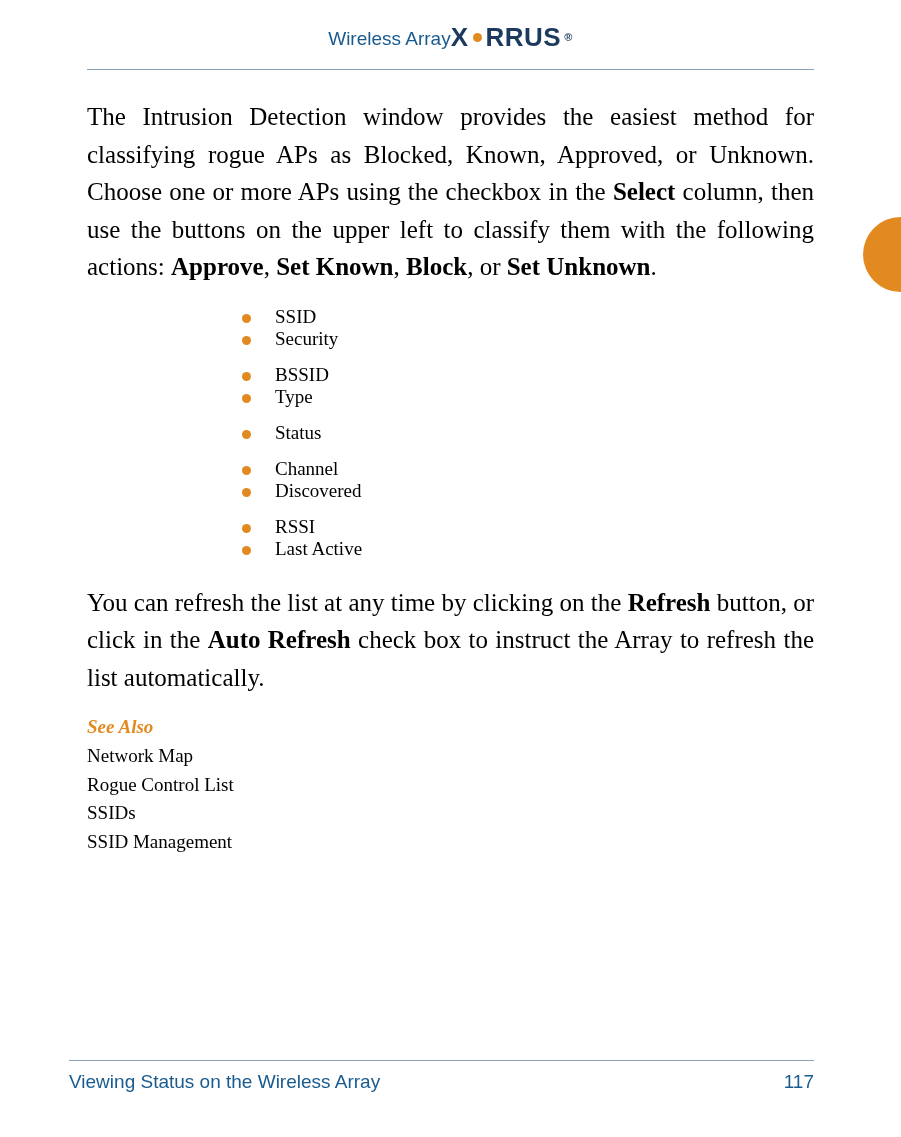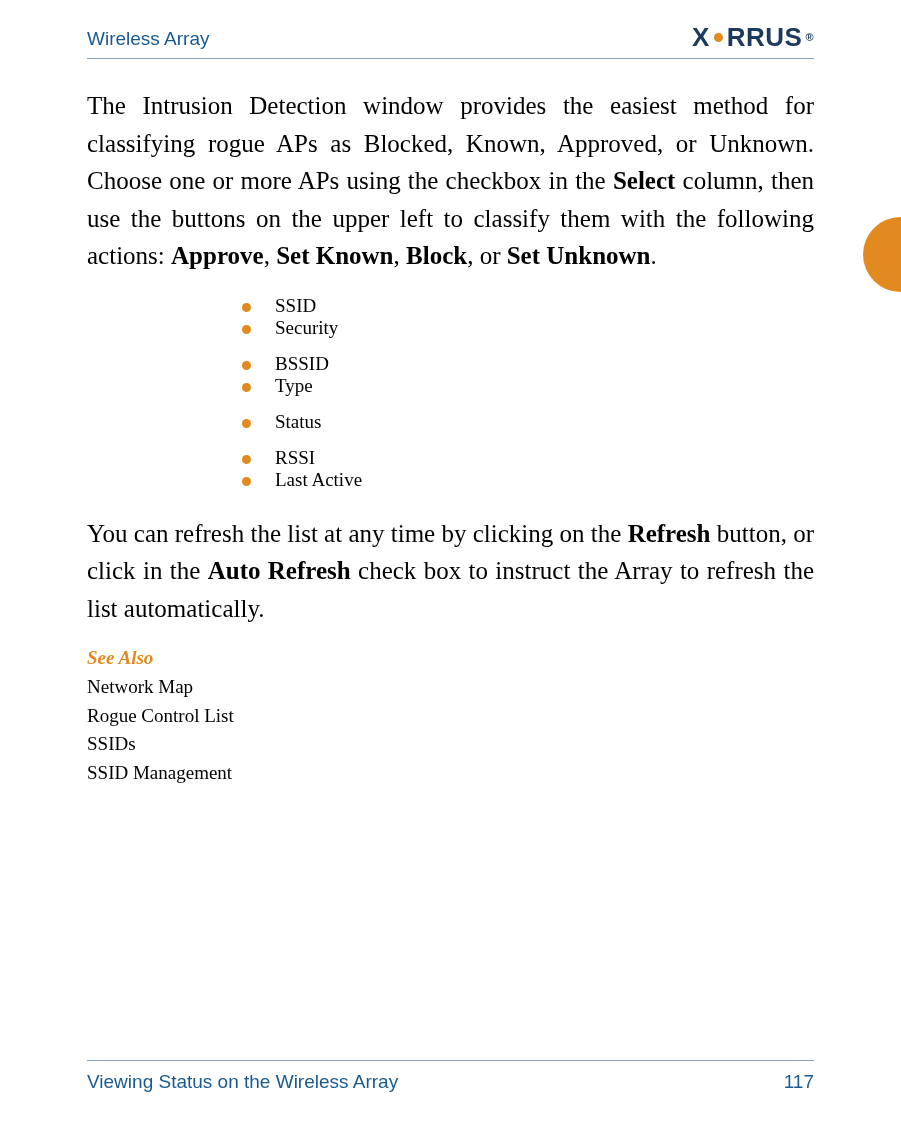--- a/index.html
+++ b/index.html
@@ -15,24 +15,24 @@
       color: #000;
       position: relative;
     }
     .page {
       padding: 24px 87px 60px 87px;
       position: relative;
       height: 100%;
     }
     .header {
       display: flex;
-      justify-content: space-between;
+      justify-content: center;
       align-items: flex-end;
       border-bottom: 1px solid #8aa3bb;
-      padding-bottom: 8px;
+      padding-bottom: 19px;
       margin-bottom: 28px;
     }
     .header-title {
       color: #1a5b8f;
       font-size: 19px;
       font-family: Arial, Helvetica, sans-serif;
     }
     .logo {
       display: flex;
       align-items: center;
@@ -113,21 +113,21 @@
       top: 217px;
       width: 38px;
       height: 75px;
       background: #e28a1f;
       border-top-left-radius: 38px;
       border-bottom-left-radius: 38px;
     }
     .footer {
       position: absolute;
       bottom: 44px;
-      left: 87px;
+      left: 69px;
       right: 87px;
       display: flex;
       justify-content: space-between;
       align-items: flex-end;
       padding-top: 10px;
       border-top: 1px solid #8aa3bb;
       font-family: Arial, Helvetica, sans-serif;
     }
     .footer-title {
       color: #1a5b8f;
@@ -184,20 +184,30 @@
     </div>
     <div class="bullet-row">
       <div class="bullet-cell right">
           <span class="bullet"></span>
           <span class="bullet-text">Status</span>
         </div>
     </div>
     <div class="bullet-row">
       <div class="bullet-cell left">
           <span class="bullet"></span>
+          <span class="bullet-text">Channel</span>
+        </div>
+      <div class="bullet-cell right">
+          <span class="bullet"></span>
+          <span class="bullet-text">Discovered</span>
+        </div>
+    </div>
+    <div class="bullet-row">
+      <div class="bullet-cell left">
+          <span class="bullet"></span>
           <span class="bullet-text">RSSI</span>
         </div>
       <div class="bullet-cell right">
           <span class="bullet"></span>
           <span class="bullet-text">Last Active</span>
         </div>
     </div>
   </div>
 
   <p class="body-text">

